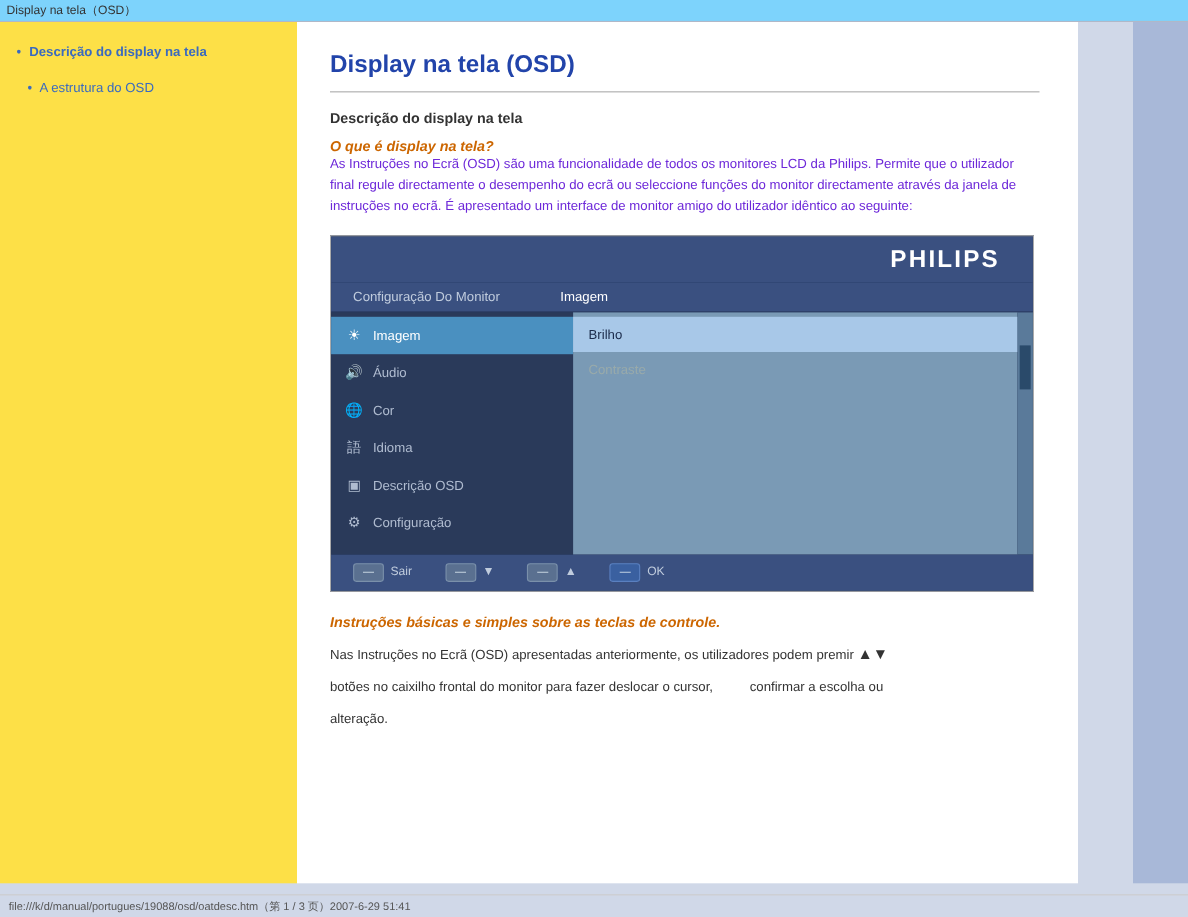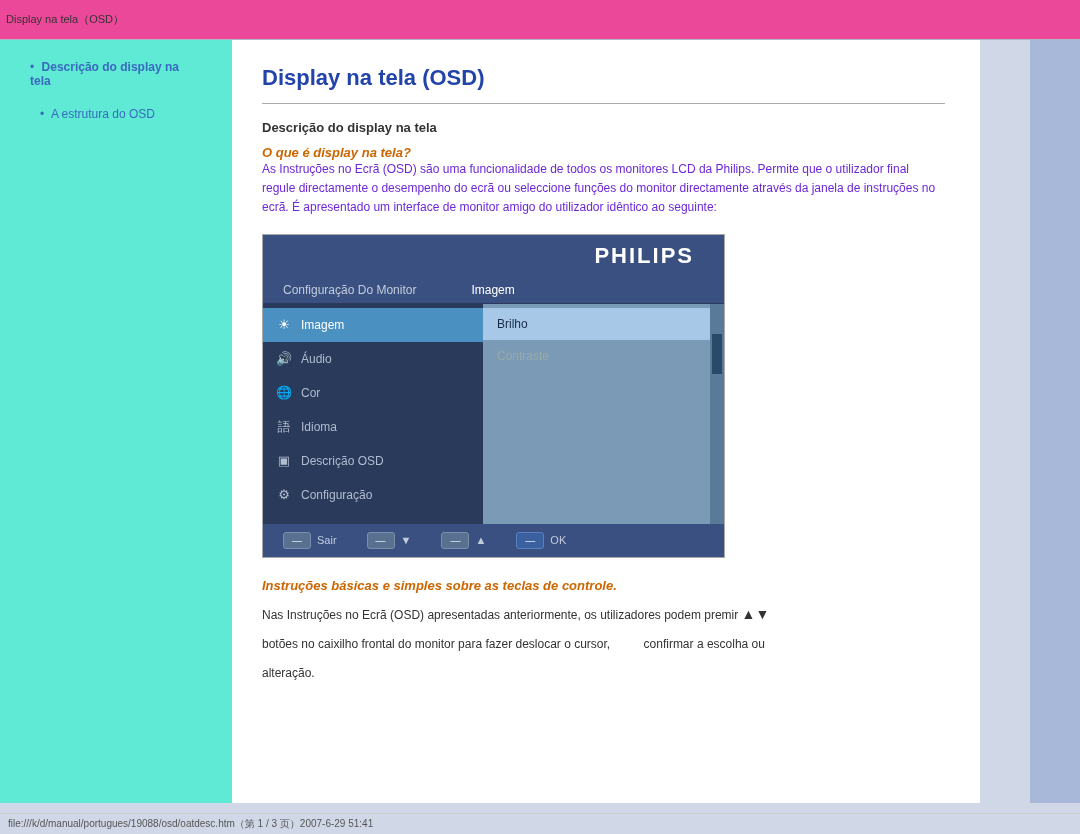--- a/index.html
+++ b/index.html
@@ -8,38 +8,38 @@
       font-size: 13px;
       background: #d0d8e8;
       width: 1080px;
       min-height: 834px;
       display: flex;
       flex-direction: column;
     }
 
     
     .title-bar {
-      background: #ec4899;
+      background: #7dd3fc;
       border-bottom: 1px solid #b0b8c8;
-      padding: 12px 6px;
+      padding: 2px 6px;
       font-size: 11px;
       color: #333;
     }
 
     
     .main-layout {
       display: flex;
       flex: 1;
     }
 
     
     .sidebar {
-      width: 232px;
-      background: #5eead4;
-      padding: 20px 30px;
+      width: 270px;
+      background: #fde047;
+      padding: 20px 15px;
       flex-shrink: 0;
     }
 
     .sidebar-item {
       margin-bottom: 8px;
       font-size: 12px;
     }
 
     .sidebar-item a {
       color: #3a6abf;
@@ -114,21 +114,21 @@
       font-size: 12px;
       color: #6d28d9;
       line-height: 1.6;
       margin-bottom: 16px;
     }
 
     
     .osd-container {
       border: 1px solid #aaaaaa;
       background: #1a2a4a;
-      width: 463px;
+      width: 640px;
       margin: 15px 0 20px 0;
       padding: 0;
       position: relative;
     }
 
     .osd-header {
       background: #3a5080;
       padding: 8px 0;
       display: flex;
       align-items: center;

